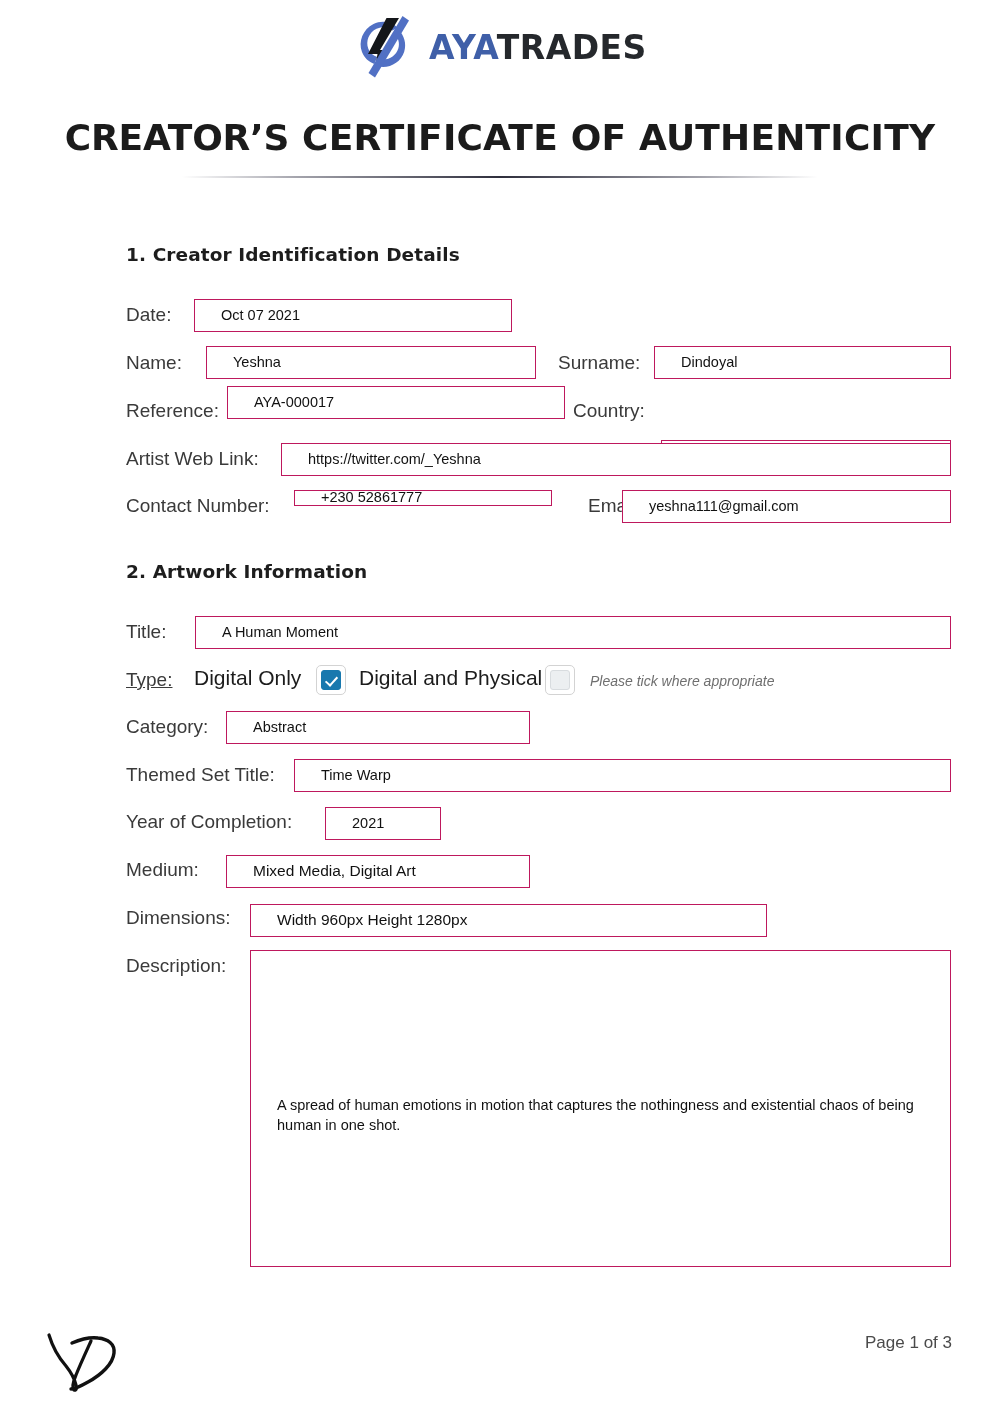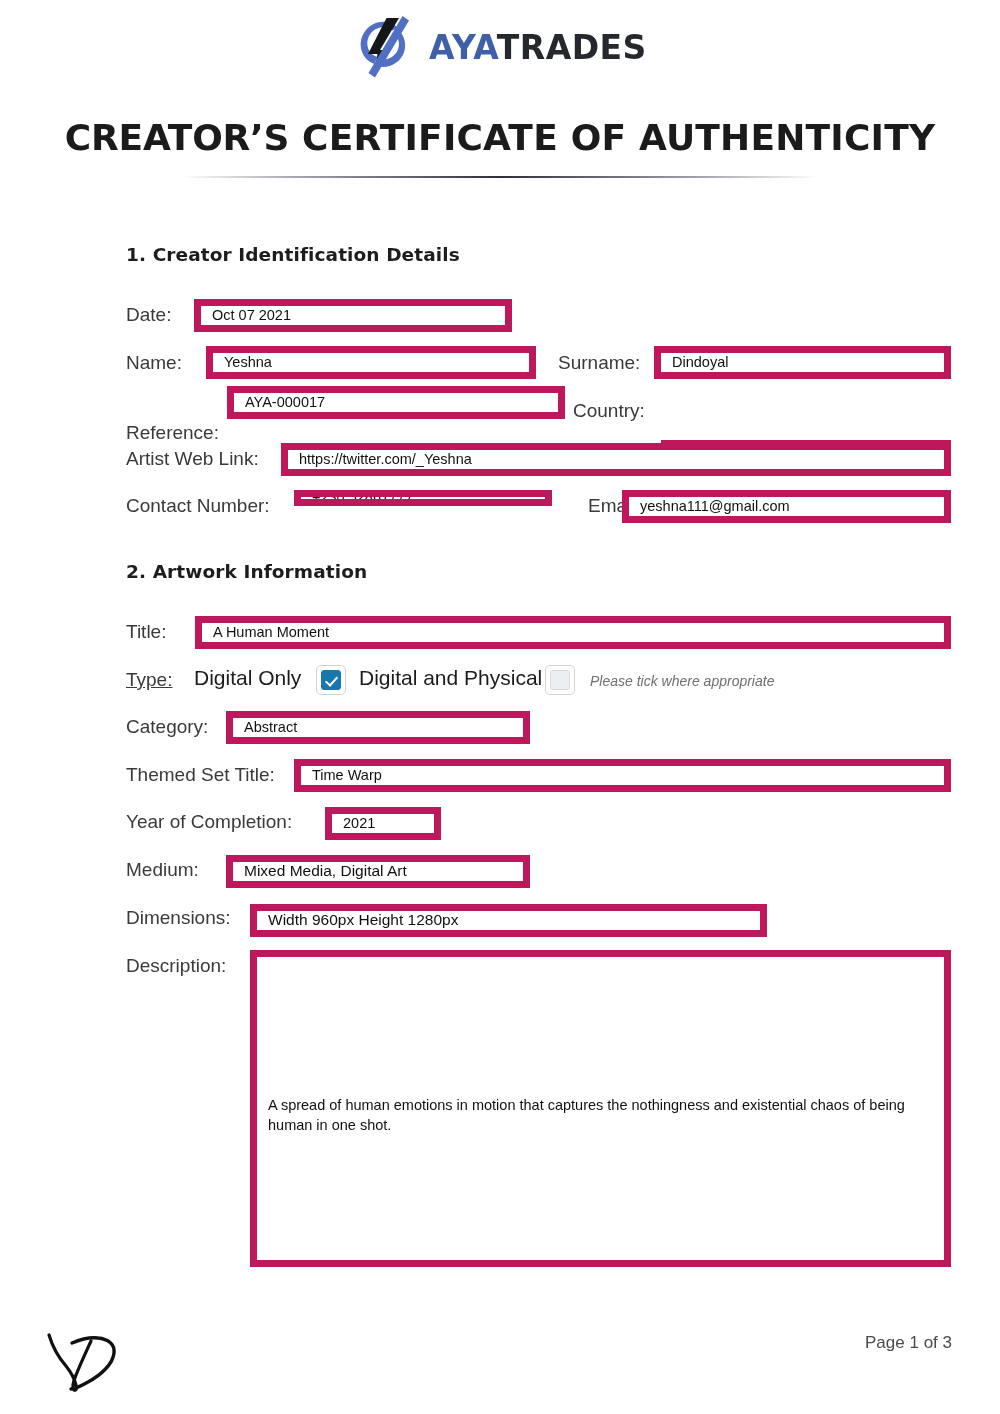--- a/index.html
+++ b/index.html
@@ -82,25 +82,25 @@
     position: absolute;
     font-family: "Liberation Sans", sans-serif;
     font-weight: 300;
     font-size: 19px;
     color: #3a3a3a;
     white-space: nowrap;
     line-height: 24px;
   }
   .fld {
     position: absolute;
-    border: 7px solid #be185d;
+    border: 1px solid #be185d;
     background: #ffffff;
     display: flex;
     align-items: center;
-    padding: 0 11px;
+    padding: 0 26px;
     overflow: hidden;
   }
   .fld span {
     font-family: "Liberation Sans", sans-serif;
     font-size: 14.5px;
     color: #111111;
     white-space: nowrap;
     line-height: 1.2;
   }
   .fld.big span { font-size: 15.5px; }
@@ -218,21 +218,21 @@
   <div class="lbl" style="left:126px; top:351px;">Name:</div>
   <div class="fld" style="left:206px; top:346px; width:330px; height:33px;">
     <span>Yeshna</span>
   </div>
 
   <div class="lbl" style="left:558px; top:351px;">Surname:</div>
   <div class="fld" style="left:654px; top:346px; width:297px; height:33px;">
     <span>Dindoyal</span>
   </div>
 
-  <div class="lbl" style="left:126px; top:399px;margin-top:22px;">Reference:</div>
+  <div class="lbl" style="left:126px; top:399px;">Reference:</div>
   <div class="fld" style="left:227px; top:386px; width:338px; height:33px;">
     <span>AYA-000017</span>
   </div>
 
   <div class="lbl" style="left:573px; top:399px;">Country:</div>
   <div class="fld" style="left:661px; top:394px; width:290px; height:33px;margin-top:46px;">
     <span>Mauritius</span>
   </div>
 
   <div class="lbl" style="left:126px; top:447px;">Artist Web Link:</div>

